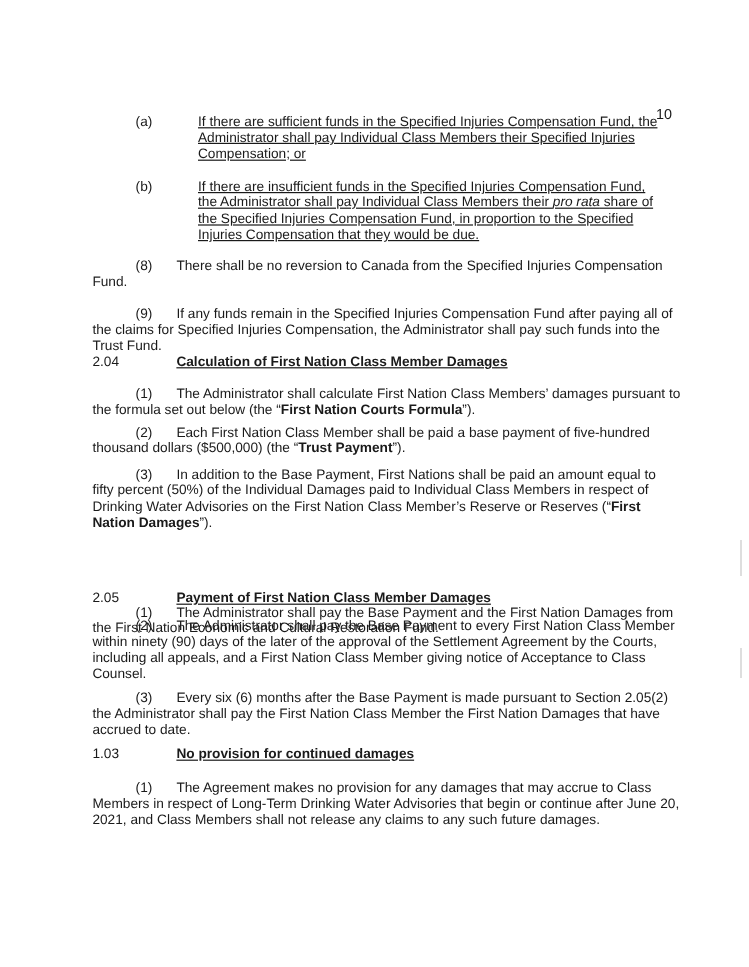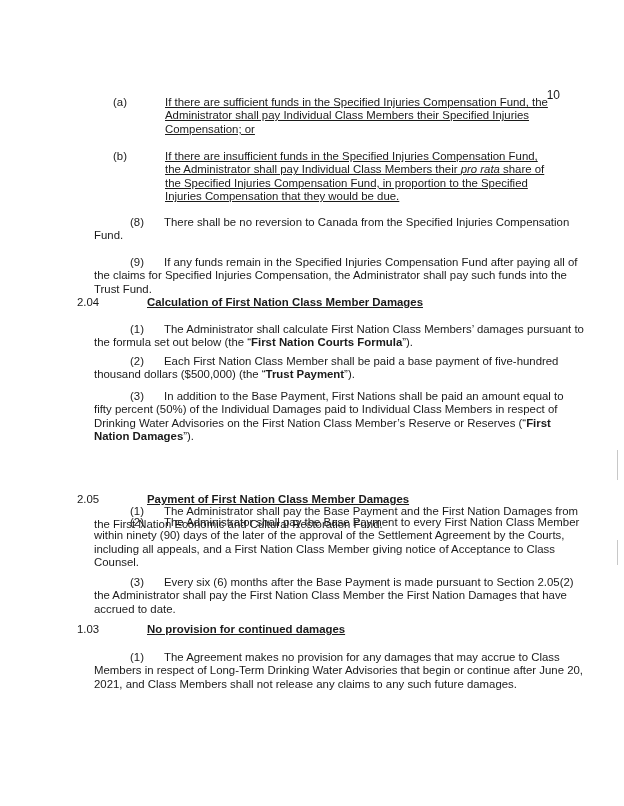--- a/index.html
+++ b/index.html
@@ -1,19 +1,19 @@
 <!DOCTYPE html>
 <html><head>
 <meta charset="utf-8">
 <style>
   html, body { margin:0; padding:0; }
   body { width:624px; height:806px; background:#ffffff; position:relative; overflow:hidden;
          font-family:"Liberation Sans", sans-serif; color:#1a1a1a; font-size:11.4px; }
   .page-number { position:absolute; top:60px; left:520px; width:40px; text-align:right; font-size:12px;margin-top:28px; }
-  .p { position:absolute; left:94px; width:490px; line-height:13.4px; }
+  .p { position:absolute; left:77px; width:490px; line-height:13.4px; }
   .sub { position:absolute; left:113px; width:440px; line-height:13.4px; }
   .sub .lbl { position:absolute; left:0; top:0; }
   .sub .txt { display:block; margin-left:52px;text-decoration:underline; }
   .indent { display:inline-block; width:36px; }
   .num { display:inline-block; width:34px; }
   .heading { position:absolute; left:77px; width:490px; line-height:13.4px; }
   .heading .hn { display:inline-block; width:70px; }
   .heading .ht { font-weight:bold;text-decoration:underline; }
   b { font-weight:bold; }
   .scan-mark { position:absolute; background:#c8c8c8; width:1px; }

